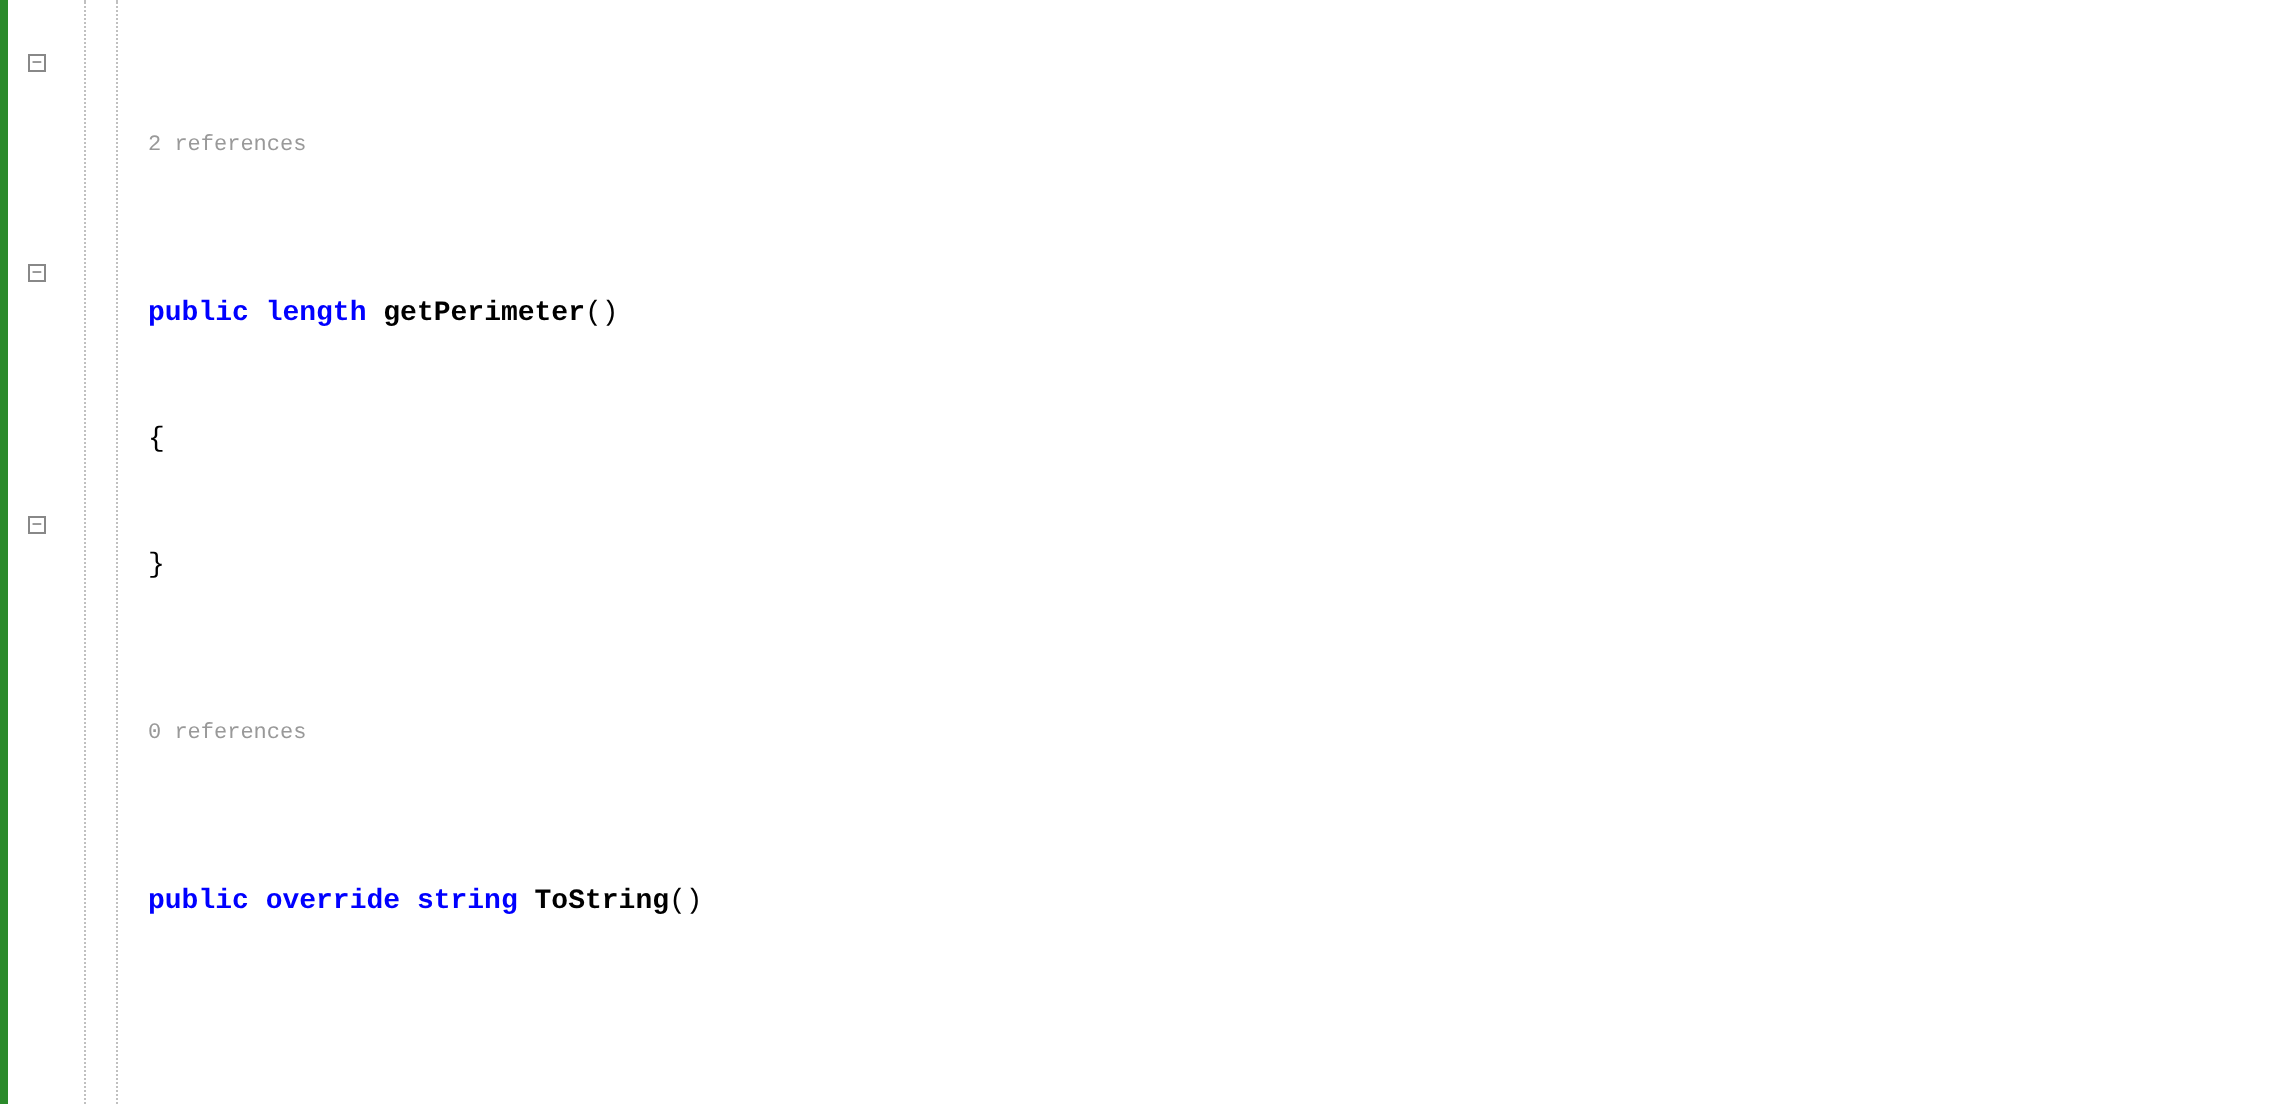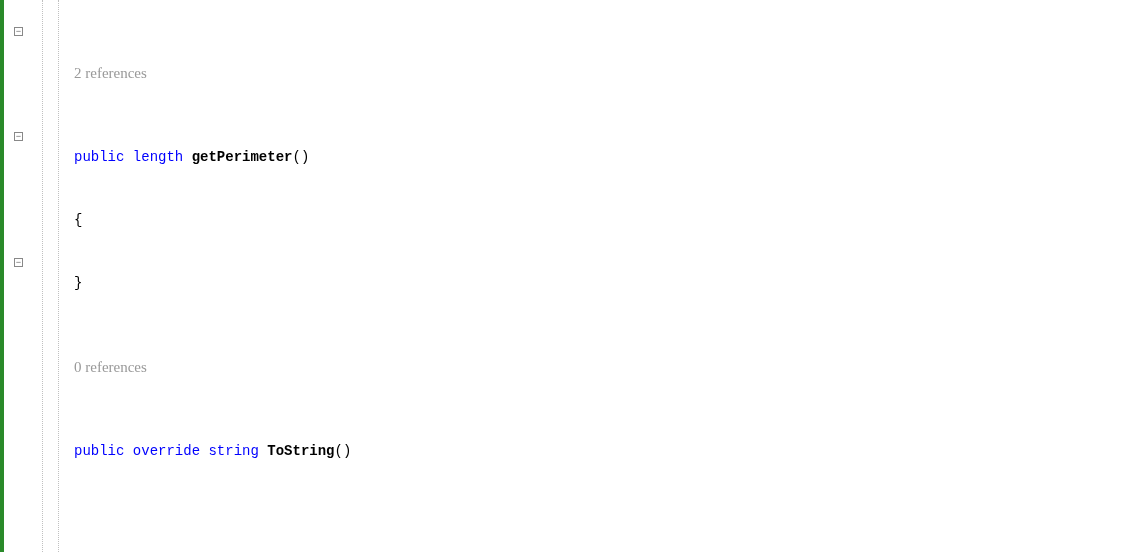--- a/index.html
+++ b/index.html
@@ -60,30 +60,30 @@
   line-height: 21px;
   white-space: pre;
   position: relative;
 }
 .code-line {
   height: 21px;
   position: relative;
   padding-left: 4px;
 }
 .ref-hint {
-  font-size: 15px;
+  font-size: 11px;
   color: #999;
-  font-family: Liberation Serif, serif;
+  font-family: Liberation Mono, monospace;
   line-height: 21px;
   height: 21px;
 }
 .kw { color: #0000ff; }
 .ident { font-weight: bold; color: #000; margin-top: 12px; }
 .paren { color: #000; }
-.bold { font-weight: normal; }
+.bold { font-weight: bold; }
 </style>
 </head>
 <body>
 
 <div class="editor">
   <div class="gutter">
     <div class="gutter-line"></div>
     <div class="gutter-line">
         <div class="fold-box">−</div>
       </div>

